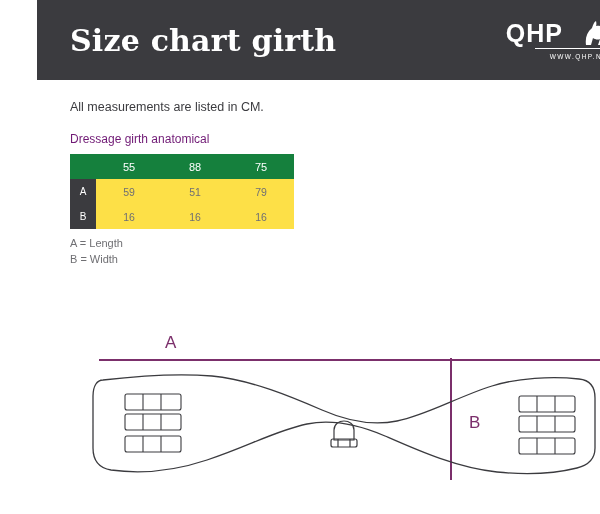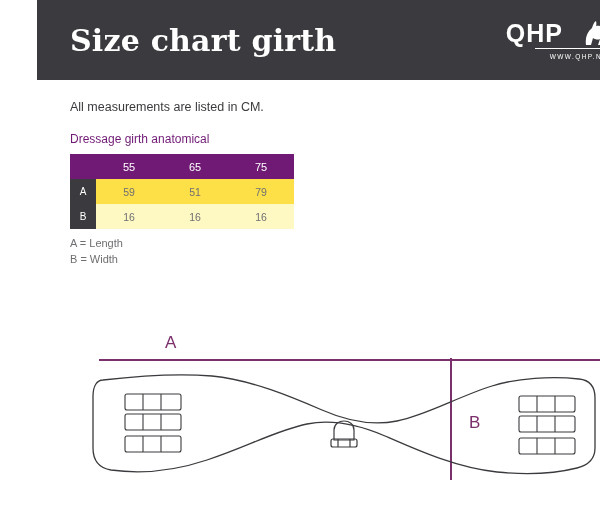--- a/index.html
+++ b/index.html
@@ -101,38 +101,38 @@
   table.size-table th,
   table.size-table td {
     font-size: 10.5px;
     font-weight: normal;
     text-align: center;
     padding: 4px 0;
     height: 17px;
     color: #6f6f73;
   }
   table.size-table thead th {
-    background: #701a75;
+    background: #15803d;
     color: #ffffff;
     font-size: 11px;
   }
   table.size-table thead th.corner {
     width: 26px;
   }
   table.size-table tbody td.rowhead {
     background: #3b3b3f;
     color: #ffffff;
     font-size: 10px;
     width: 26px;
   }
   table.size-table tbody tr.odd td {
     background: #fde047;
   }
   table.size-table tbody tr.even td {
-    background: #fef9c3;
+    background: #fde047;
   }
   table.size-table tbody tr.even td.rowhead,
   table.size-table tbody tr.odd td.rowhead {
     background: #3b3b3f;
   }
   .legend {
     margin-top: 7px;
     color: #6f6f73;
     font-size: 11px;
     line-height: 1.45;
@@ -177,21 +177,21 @@
 
   <div class="content">
     <p class="intro">All measurements are listed in CM.</p>
     <h2 class="section-title">Dressage girth anatomical</h2>
 
     <table class="size-table">
       <thead>
         <tr>
           <th class="corner"></th>
           <th>55</th>
-          <th>65</th>
+          <th>88</th>
           <th>75</th>
         </tr>
       </thead>
       <tbody>
         <tr class="odd">
           <td class="rowhead">A</td>
           <td>59</td>
           <td>51</td>
           <td>79</td>
         </tr>

